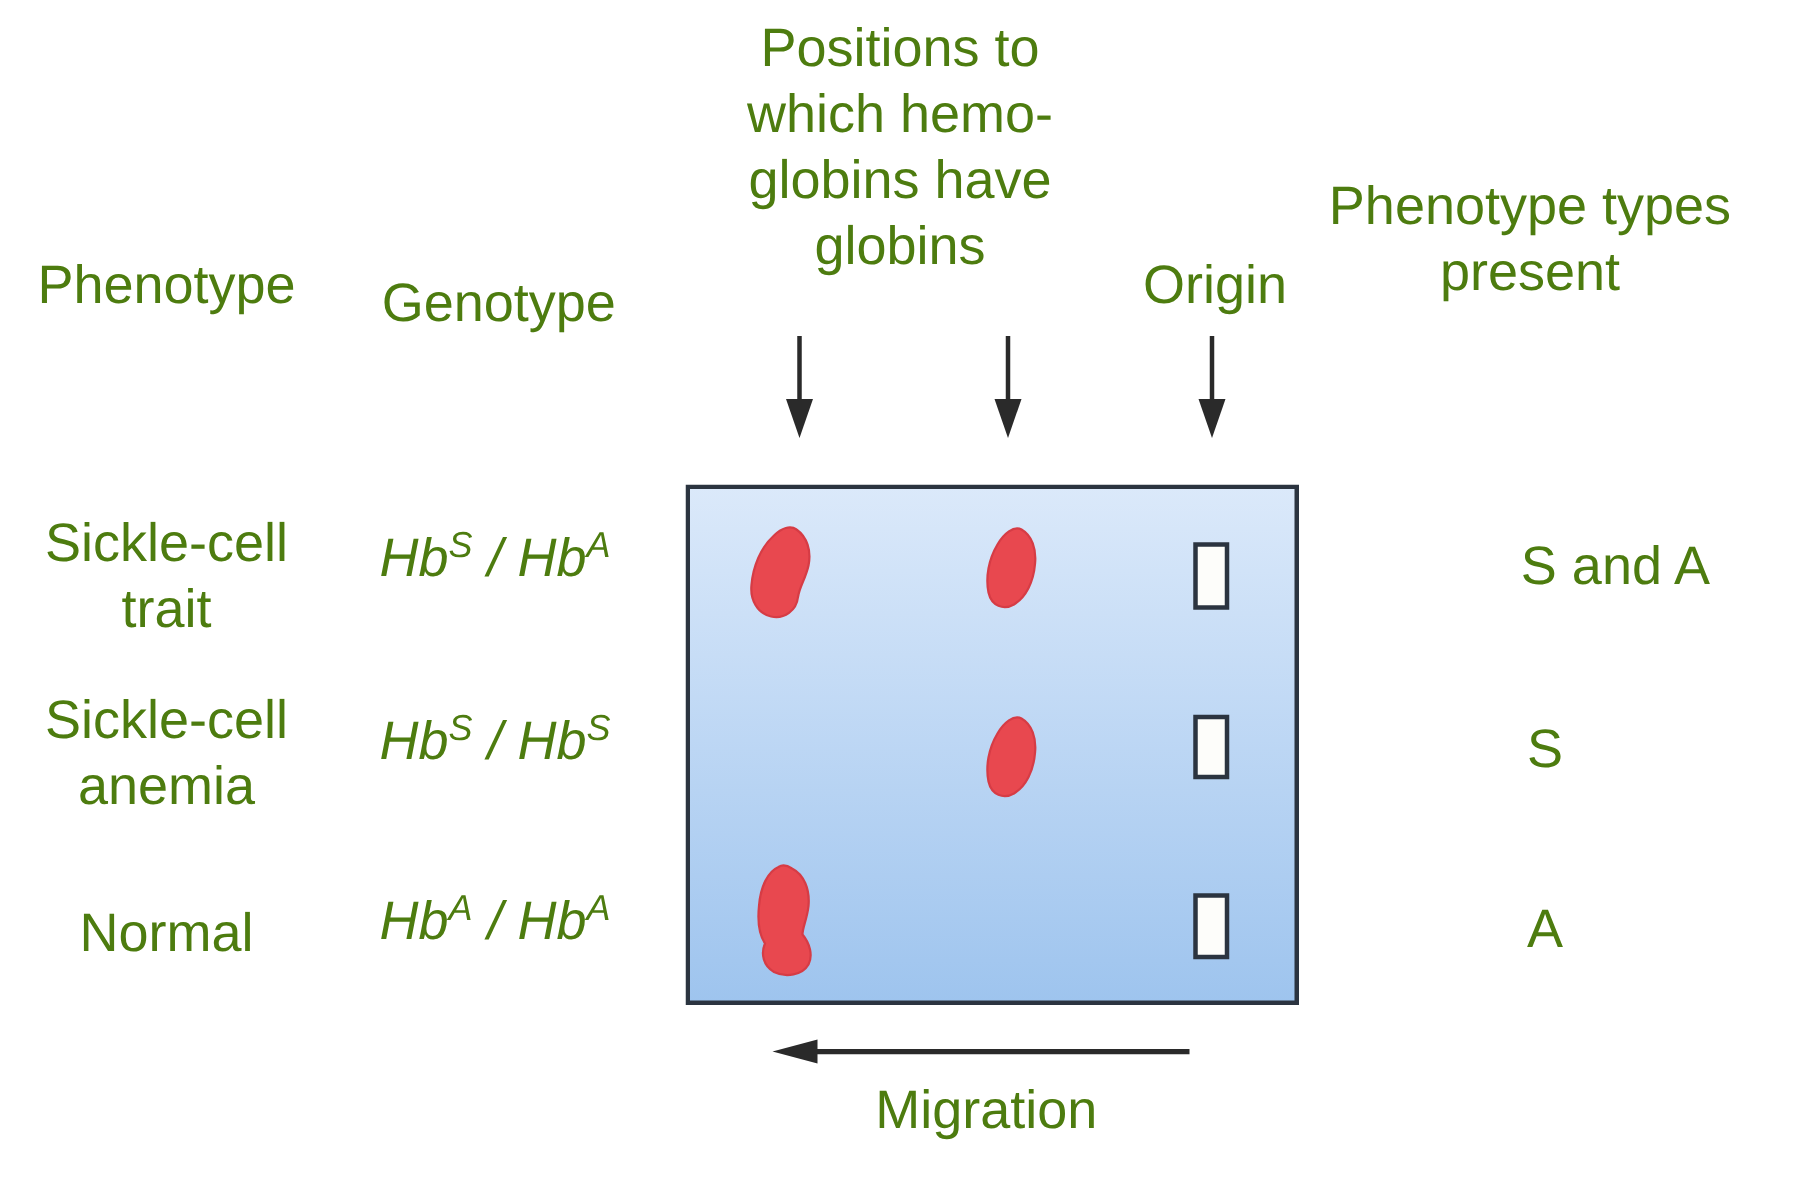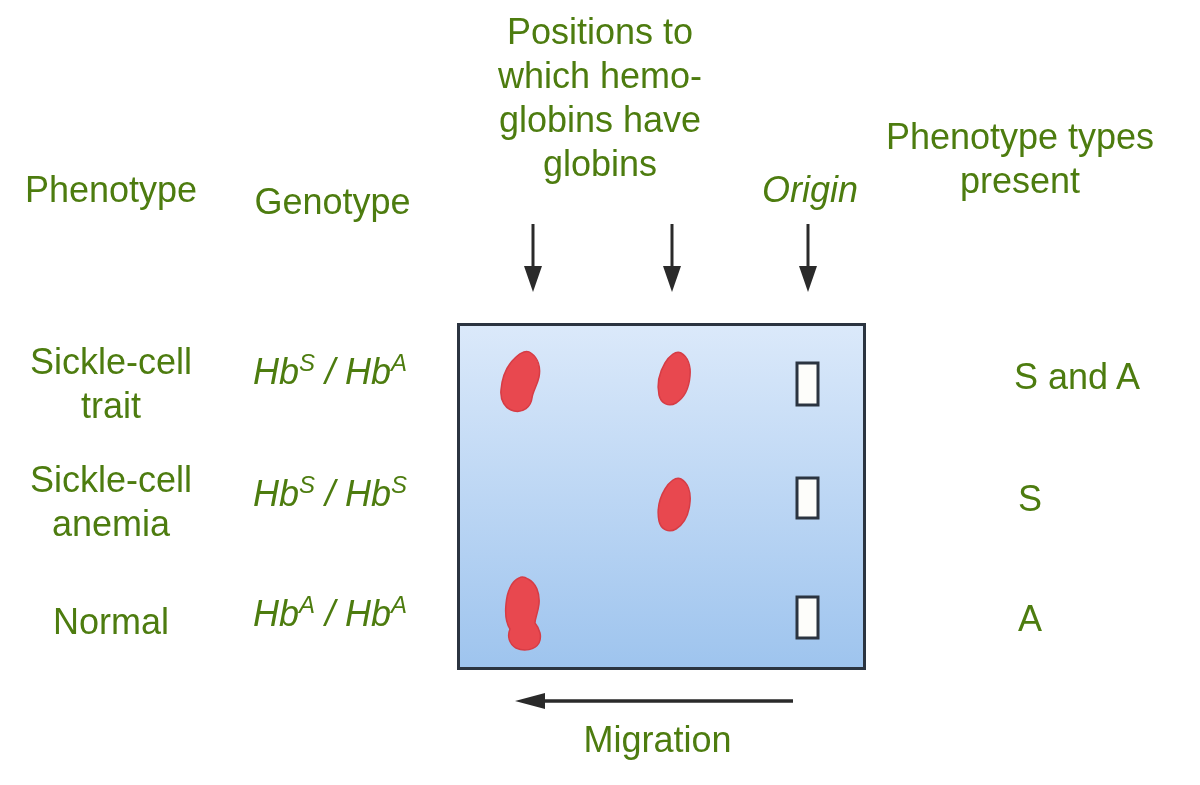--- a/index.html
+++ b/index.html
@@ -39,21 +39,21 @@
 
   <div class="txt" style="left:240px;top:180px;width:185px;">Genotype</div>
 
   <div class="txt multiline" style="left:460px;top:10px;width:280px;">
     <div>Positions to</div>
     <div>which hemo-</div>
     <div>globins have</div>
     <div>globins</div>
   </div>
 
-  <div class="txt" style="left:745px;top:168px;width:130px;font-style:italic;">Origin</div>
+  <div class="txt" style="left:745px;top:168px;width:130px;">Origin</div>
 
   <div class="txt multiline" style="left:860px;top:115px;width:320px;">
     <div>Phenotype types</div>
     <div>present</div>
   </div>
 
   <svg style="left:521px;top:222px;" width="24" height="72" viewBox="0 0 24 72">
     <line x1="12" y1="2" x2="12" y2="46" stroke="#2a2a2a" stroke-width="3"></line>
     <polygon points="12,70 3,44 21,44" fill="#2a2a2a"></polygon>
   </svg>

